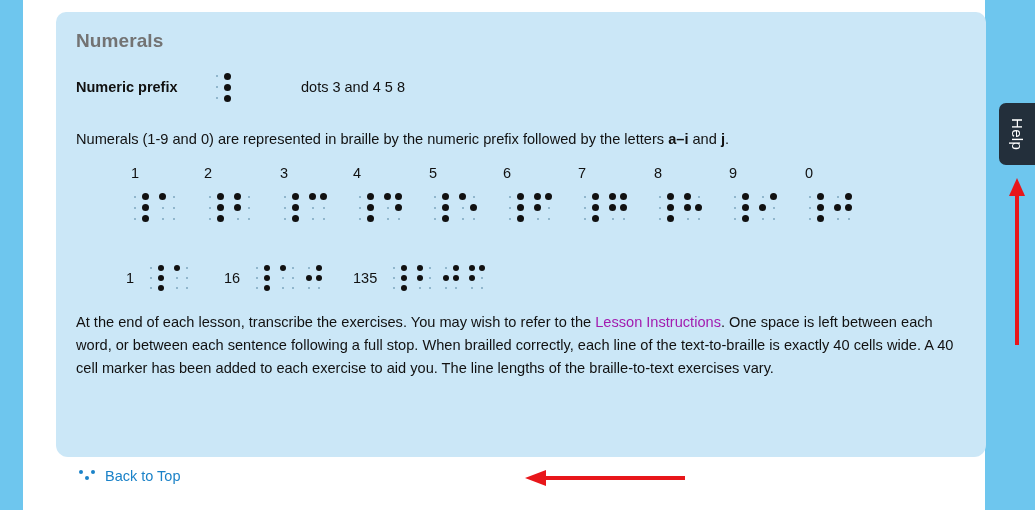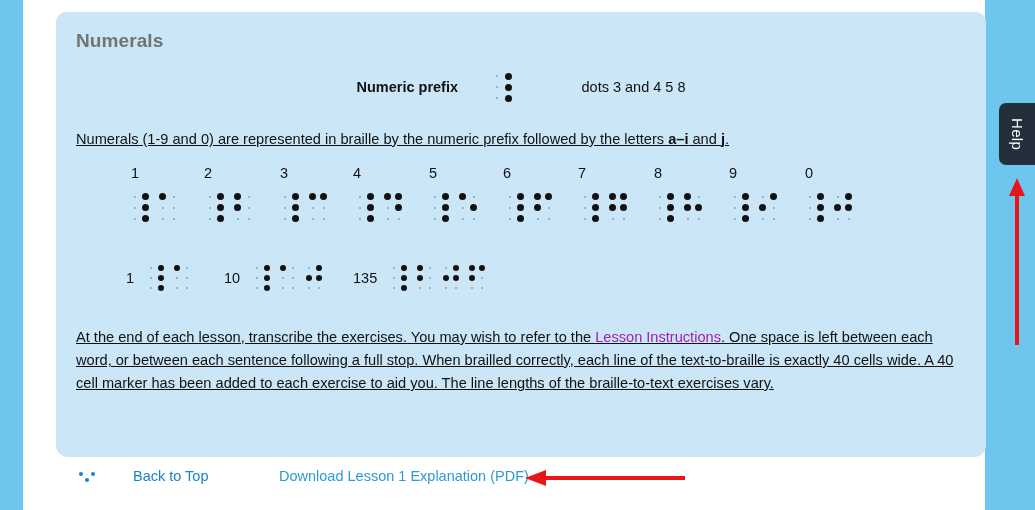--- a/index.html
+++ b/index.html
@@ -45,21 +45,20 @@
     font-size: 19px;
     font-weight: bold;
     margin: 4px 0 18px 0;
     letter-spacing: .1px;
   }
   .prefix-row {
     display: flex;
     align-items: center;
     margin: 0 0 24px 0;
     height: 34px;
-    justify-content: center;
   }
   .prefix-label {
     font-size: 14.5px;
     font-weight: bold;
     color: #111;
     width: 135px;
   }
   .prefix-dots-wrap {
     width: 90px;
     display: flex;
@@ -74,22 +73,21 @@
     font-size: 14.6px;
     line-height: 23px;
     color: #111;
     margin: 0;
   }
   .body-text a {
     color: #a21caf;
     text-decoration: none;
   }
   .para-block {
-    margin: 15px 0 14px 0;
-    text-decoration: underline;
+    margin: 0 0 14px 0;
   }
   .para-block.spaced {
     margin-top: 20px;
   }
 
   
   #numeral-labels {
     position: relative;
     height: 20px;
     margin-top: 6px;
@@ -166,25 +164,24 @@
     left: 56px;
     top: 468px;
     width: 700px;
     height: 24px;
   }
   #back-to-top {
     position: absolute;
     left: 0;
     top: 0;
     display: flex;
-    align-items: flex-end;
+    align-items: center;
     color: #1b82c8;
     font-size: 14.5px;
     cursor: pointer;
-    gap: 28px;
   }
   #back-to-top .dots-icon {
     display: grid;
     grid-template-columns: repeat(3, 6px);
     grid-template-rows: repeat(2, 6px);
     margin-right: 8px;
   }
   #back-to-top .dots-icon i {
     width: 4px;
     height: 4px;
@@ -500,21 +497,21 @@
               <span class="bdot"></span>
               <span class="bdot off"></span>
               <span class="bdot off"></span>
               <span class="bdot off"></span>
               <span class="bdot off"></span>
               <span class="bdot off"></span>
             </div>
           </span>
         </div>
         <div class="example" style="left: 148px;">
-          <span class="example-label">10</span>
+          <span class="example-label">16</span>
           <span class="example-cells">
             <div class="bcell small">
               <span class="bdot off"></span>
               <span class="bdot"></span>
               <span class="bdot off"></span>
               <span class="bdot"></span>
               <span class="bdot off"></span>
               <span class="bdot"></span>
             </div>
             <div class="bcell small">
@@ -585,21 +582,20 @@
       <span class="dots-icon">
         <i></i>
           <i class="blank"></i>
           <i></i>
           <i class="blank"></i>
           <i></i>
           <i class="blank"></i>
       </span>
       <span>Back to Top</span>
     </div>
-    <a id="download-link" href="#">Download Lesson 1 Explanation (PDF)</a>
   </div>
 
 </div>
 
 <div id="help-tab">
   <span>Help</span>
 </div>
 
 <div class="red-arrow-shaft" id="arrow-up-shaft"></div>
 <div class="red-arrow-head" id="arrow-up-head"></div>

